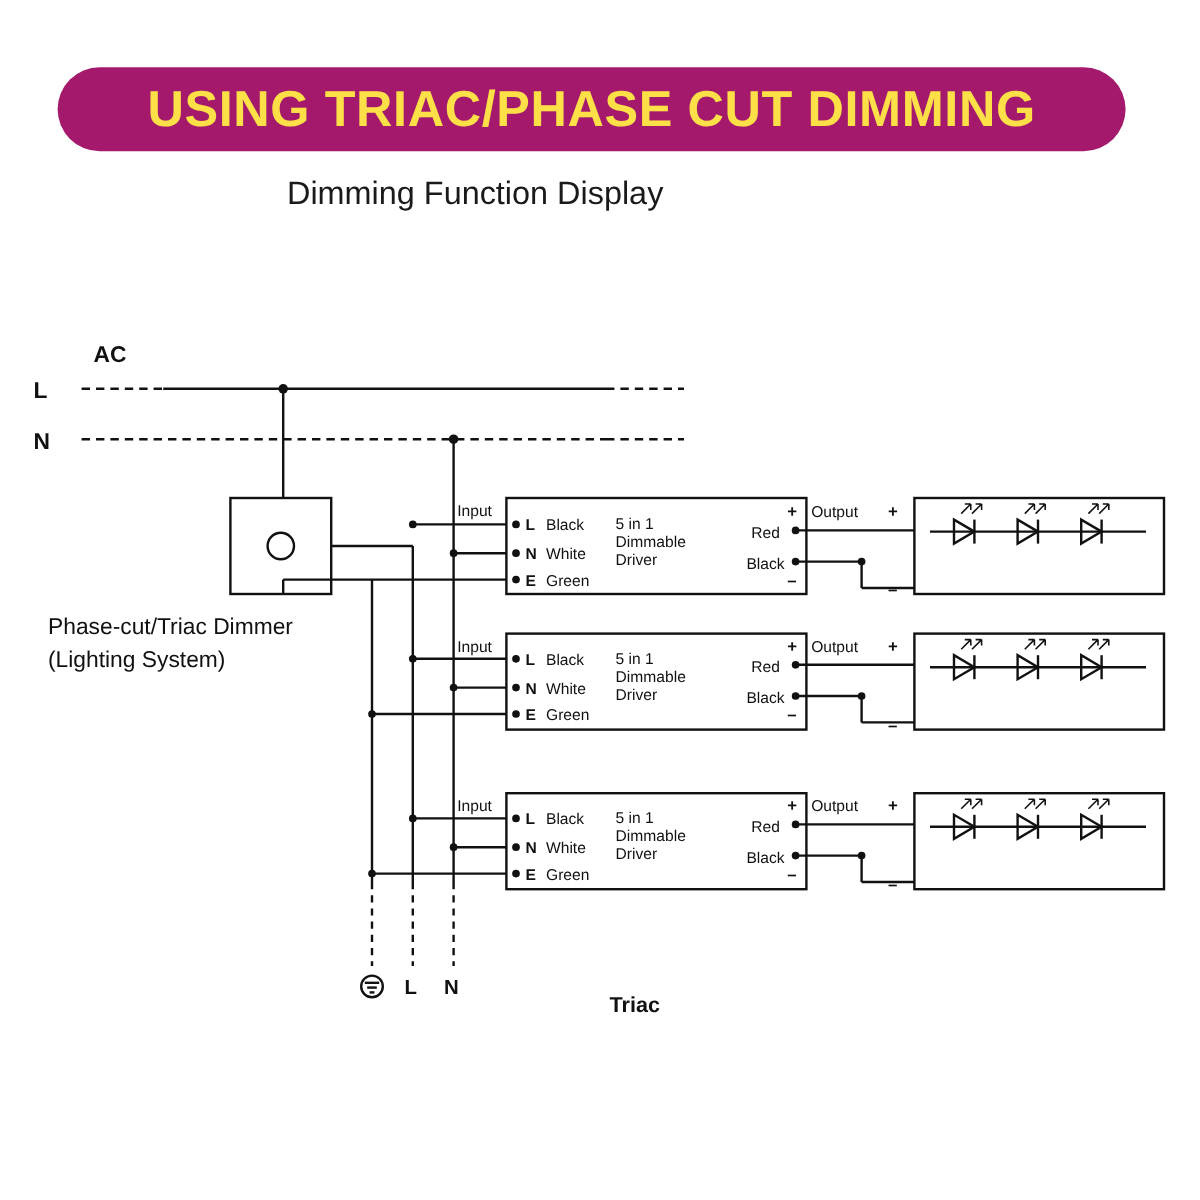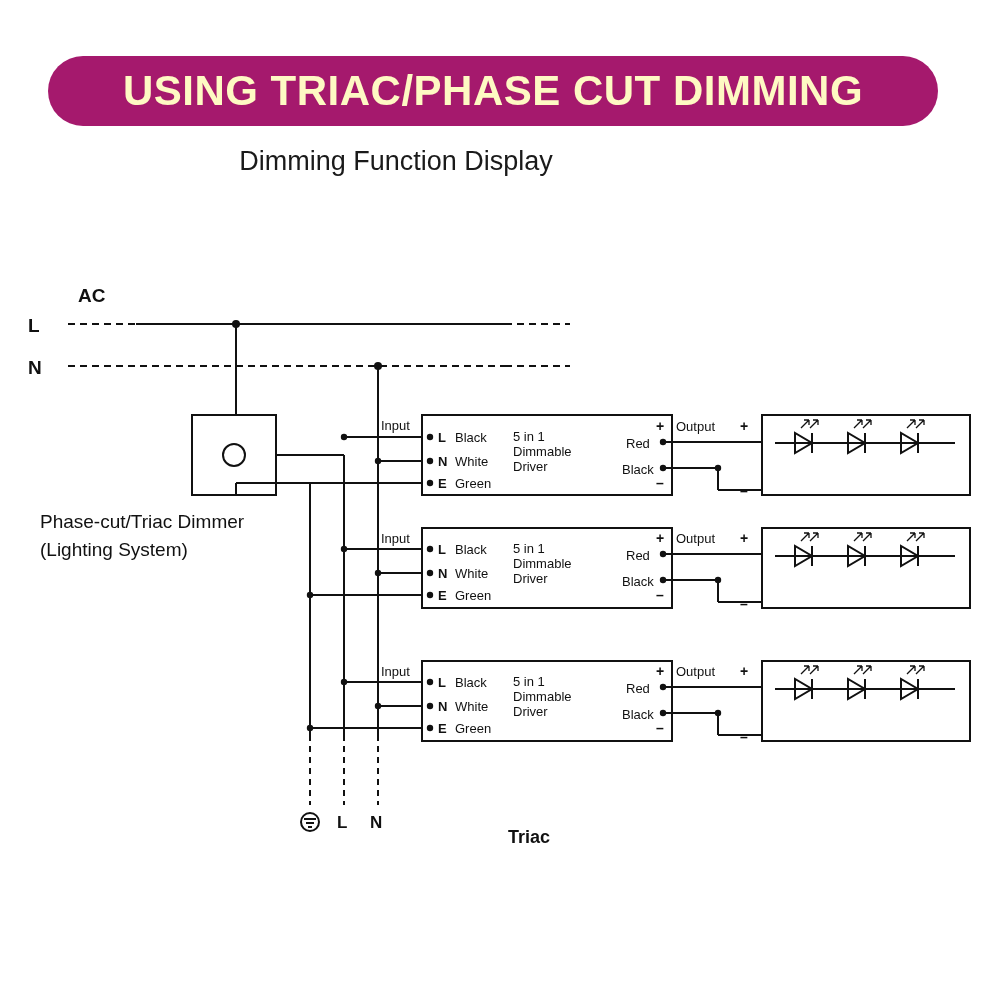--- a/index.html
+++ b/index.html
@@ -1,21 +1,21 @@
 <!DOCTYPE html>
 <html><head>
 <meta charset="utf-8">
 <style>
   html,body{margin:0;padding:0;background:#ffffff;}
   body{width:1000px;height:1000px;font-family:"Liberation Sans",sans-serif;color:#111;position:relative;overflow:hidden;}
   #stage{position:relative;width:1000px;height:1000px;}
   .title-pill{
     position:absolute;left:48px;top:56px;width:890px;height:70px;
     border-radius:35px;display:flex;align-items:center;justify-content:center;
-    color:#fef9c3;font-weight:bold;font-size:42px;letter-spacing:.5px;
+    color:#fde047;font-weight:bold;font-size:42px;letter-spacing:.5px;
     font-family:"Liberation Sans",sans-serif;
   }
   .subtitle{
     position:absolute;left:0;top:146px;width:792px;text-align:center;
     font-size:27px;color:#1a1a1a;
   }
   svg{position:absolute;left:0;top:0;}
   .lbl{font-family:"Liberation Sans",sans-serif;fill:#111;}
   .lbl-bold{font-weight:bold;}
 </style>

